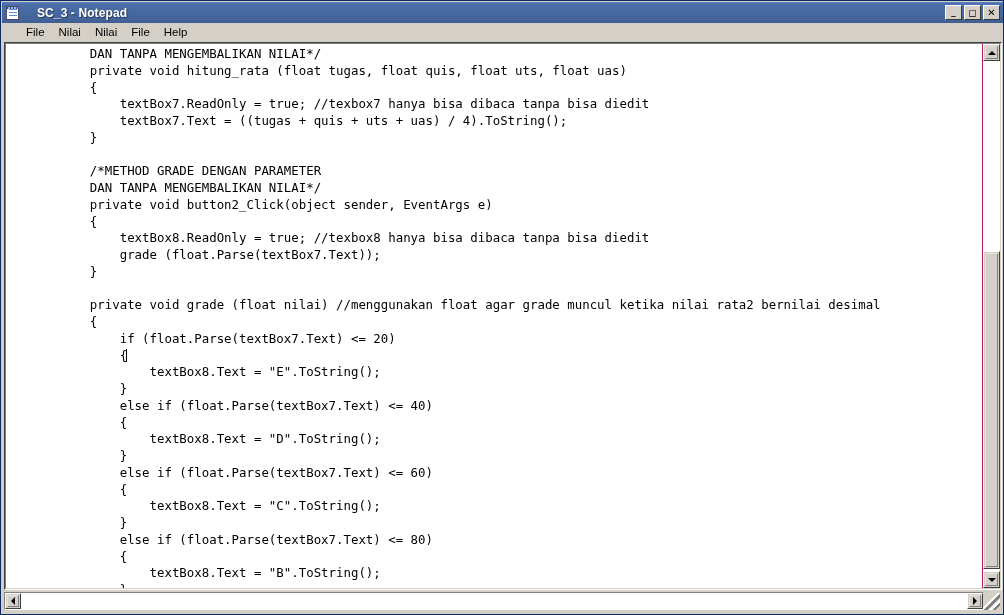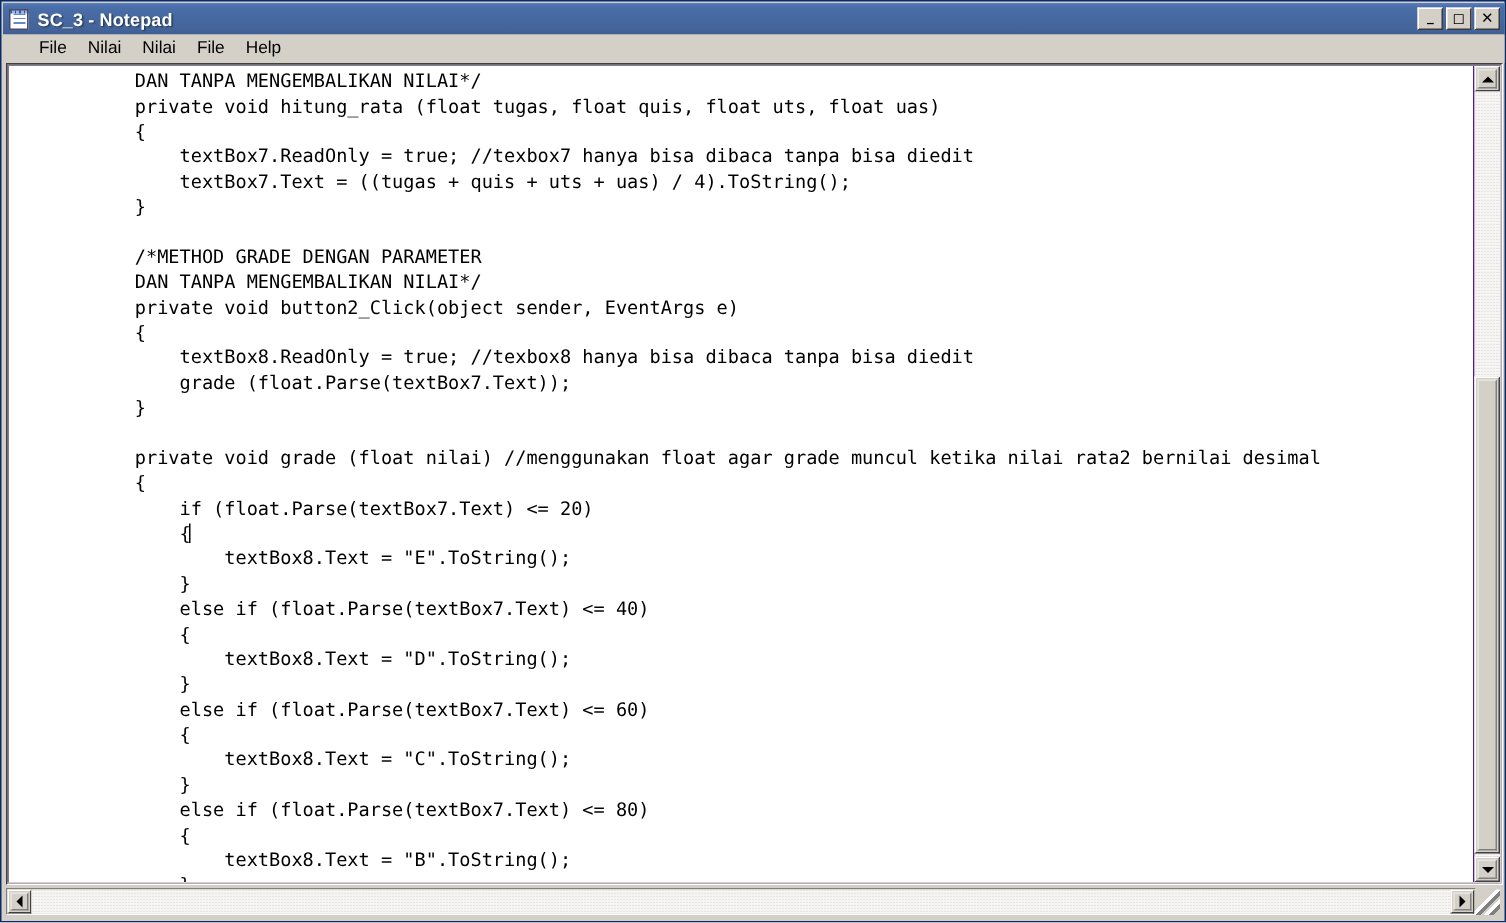--- a/index.html
+++ b/index.html
@@ -24,20 +24,21 @@
   .titlebar {
     position: absolute;
     left: 1px; top: 1px;
     width: 1002px;
     height: 21px;
     background: linear-gradient(to bottom, #5a7fc0 0%, #4a6ea9 12%, #436398 88%, #3d5c90 100%);
     display: flex;
     align-items: center;
     padding: 0 2px 0 3px;
     box-sizing: border-box;
+    gap: 12px;
   }
   .title-icon {
     width: 16px; height: 16px;
     position: relative;
     flex: 0 0 auto;
     margin-right: 4px;
   }
   .title-icon .pad {
     position: absolute;
     left: 1px; top: 1px;
@@ -138,21 +139,21 @@
   }
   .editor-inner {
     position: absolute;
     left: 0; top: 0;
     right: 0; bottom: 0;
     border-top: 1px solid #808080;
     border-left: 1px solid #808080;
     border-right: 1px solid #d4d0c8;
     border-bottom: 1px solid #d4d0c8;
     box-sizing: border-box;
-    background: #4c1d95;
+    background: #be185d;
     overflow: hidden;
   }
   .text-surface {
     position: absolute;
     left: 0; top: 0;
     right: 18px;
     bottom: 0;
     background: #ffffff;
     overflow: hidden;
   }

